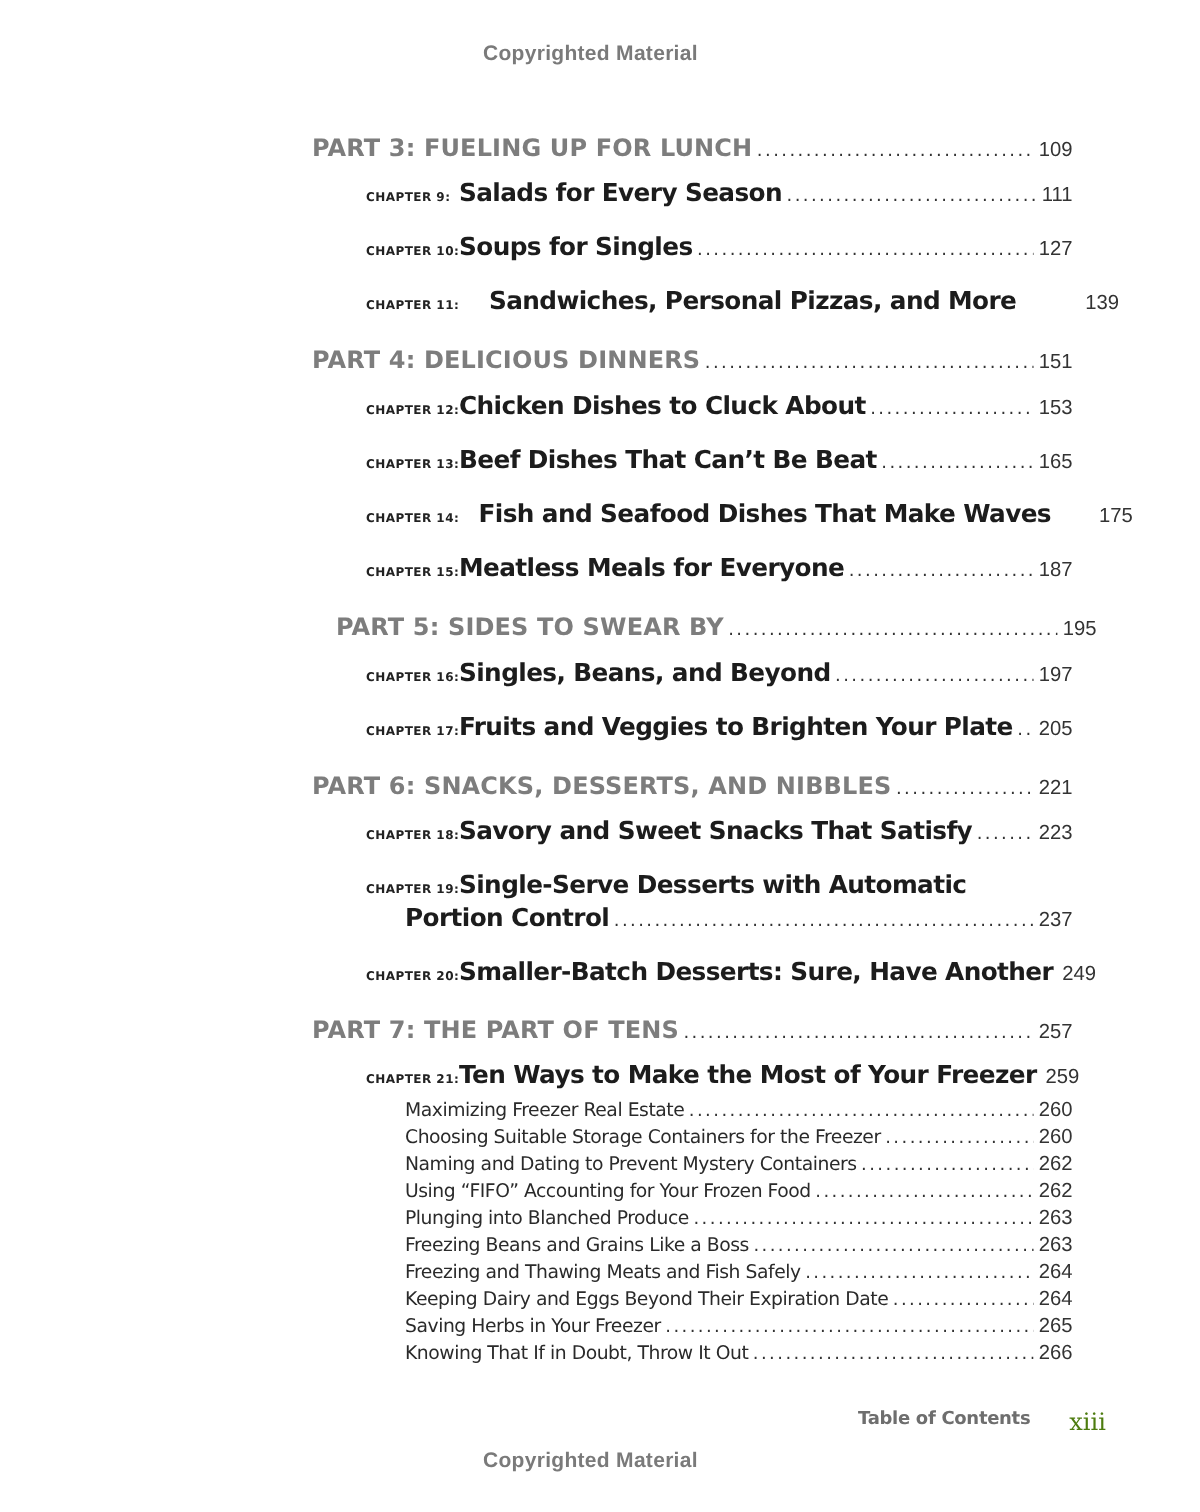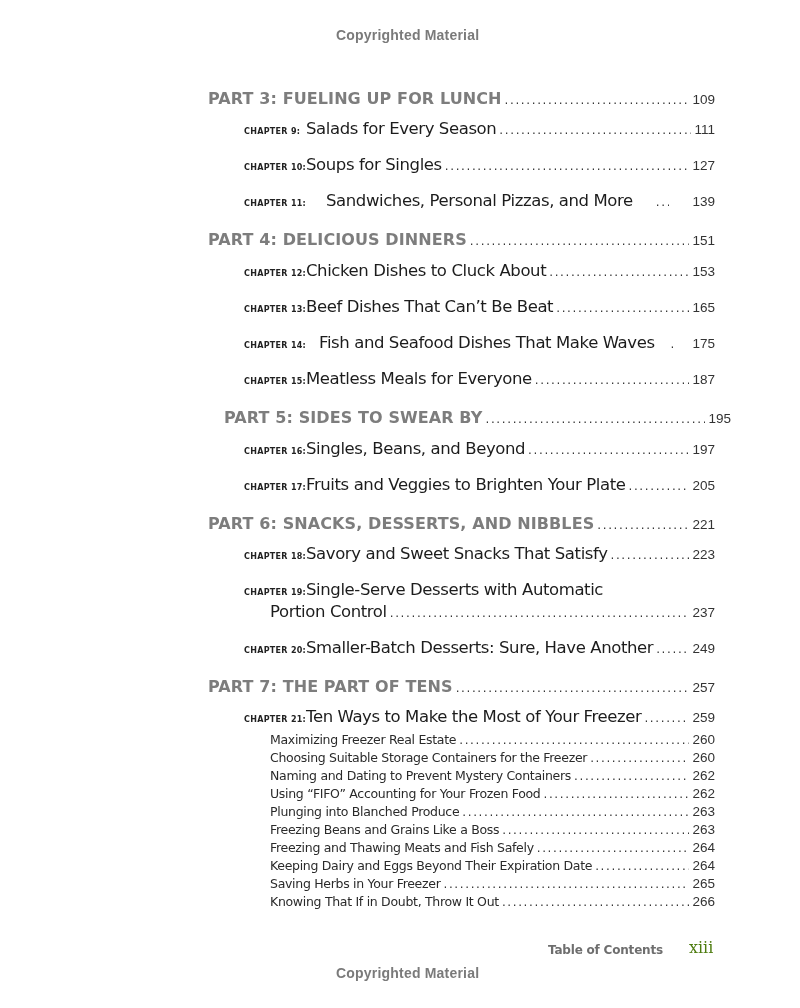--- a/index.html
+++ b/index.html
@@ -1,30 +1,30 @@
 <!DOCTYPE html>
 <html><head>
 <meta charset="utf-8">
 <style>
   html, body { margin:0; padding:0; background:#ffffff; }
   body { width:800px; height:1008px; position:relative; overflow:hidden; font-family:"DejaVu Sans", sans-serif; color:#1a1a1a; }
-  .watermark { position:absolute; left:322px; width:160px; font-family:"Liberation Sans", sans-serif; font-weight:bold; font-size:14px; color:#7a7a7a; letter-spacing:0.2px;margin-left:14px; }
+  .watermark { position:absolute; left:322px; width:160px; font-family:"Liberation Sans", sans-serif; font-weight:bold; font-size:14px; color:#7a7a7a; letter-spacing:0.2px; }
   .wm-top { top:27px; }
   .wm-bottom { top:965px; }
   .toc { position:absolute; left:208px; top:0; width:507px; }
   .row { position:absolute; left:0; width:507px; display:flex; align-items:baseline; white-space:nowrap; }
   .leader { flex:1; overflow:hidden; margin:0 3px; color:#333; font-size:12px; letter-spacing:2.2px; }
   .leader::before { content:". . . . . . . . . . . . . . . . . . . . . . . . . . . . . . . . . . . . . . . . . . . . . . . . . . . . . . . . . . . . . . . . . . . . . . . . . . . . . . . . . . . . . . . . . . . . . . . . . . . . . . . . . . . . . . . . . . . . . . . . . . . . . . . . . . . . . ."; letter-spacing:-1.1px; }
   .page { font-family:"Liberation Sans", sans-serif; font-size:13.5px; color:#333; }
   .part-title { font-family:"DejaVu Sans", sans-serif; font-weight:bold; font-size:16px; color:#7d7d7d; letter-spacing:0.1px; }
   .ch-label { font-family:"DejaVu Sans", sans-serif; font-weight:bold; font-size:8px; color:#222; width:62px; display:inline-block; letter-spacing:0.3px;margin-left:36px; }
-  .ch-title { font-family:"DejaVu Sans", sans-serif; font-weight:normal; font-size:16.5px; color:#1c1c1c; letter-spacing:-0.4px;text-align:right; }
+  .ch-title { font-family:"DejaVu Sans", sans-serif; font-weight:bold; font-size:16.5px; color:#1c1c1c; letter-spacing:-0.4px;text-align:right; }
   .sec-title { font-family:"DejaVu Sans", sans-serif; font-size:12.5px; color:#2a2a2a; letter-spacing:-0.3px; }
   .sec-row { left:62px; width:445px; }
-  .footer { position:absolute; top:938px; left:548px; display:flex; align-items:flex-end; }
+  .footer { position:absolute; top:938px; left:572px; display:flex; align-items:flex-start; }
   .footer-label { font-family:"DejaVu Sans", sans-serif; font-weight:bold; font-size:12px; color:#6e6e6e; letter-spacing:-0.2px; }
   .footer-num { font-family:"DejaVu Serif", serif; font-size:16px; color:#4d7c0f; margin-left:26px; }
 </style>
 </head>
 <body>
 
 <div class="watermark wm-top">Copyrighted Material</div>
 
 <div class="toc">
 

